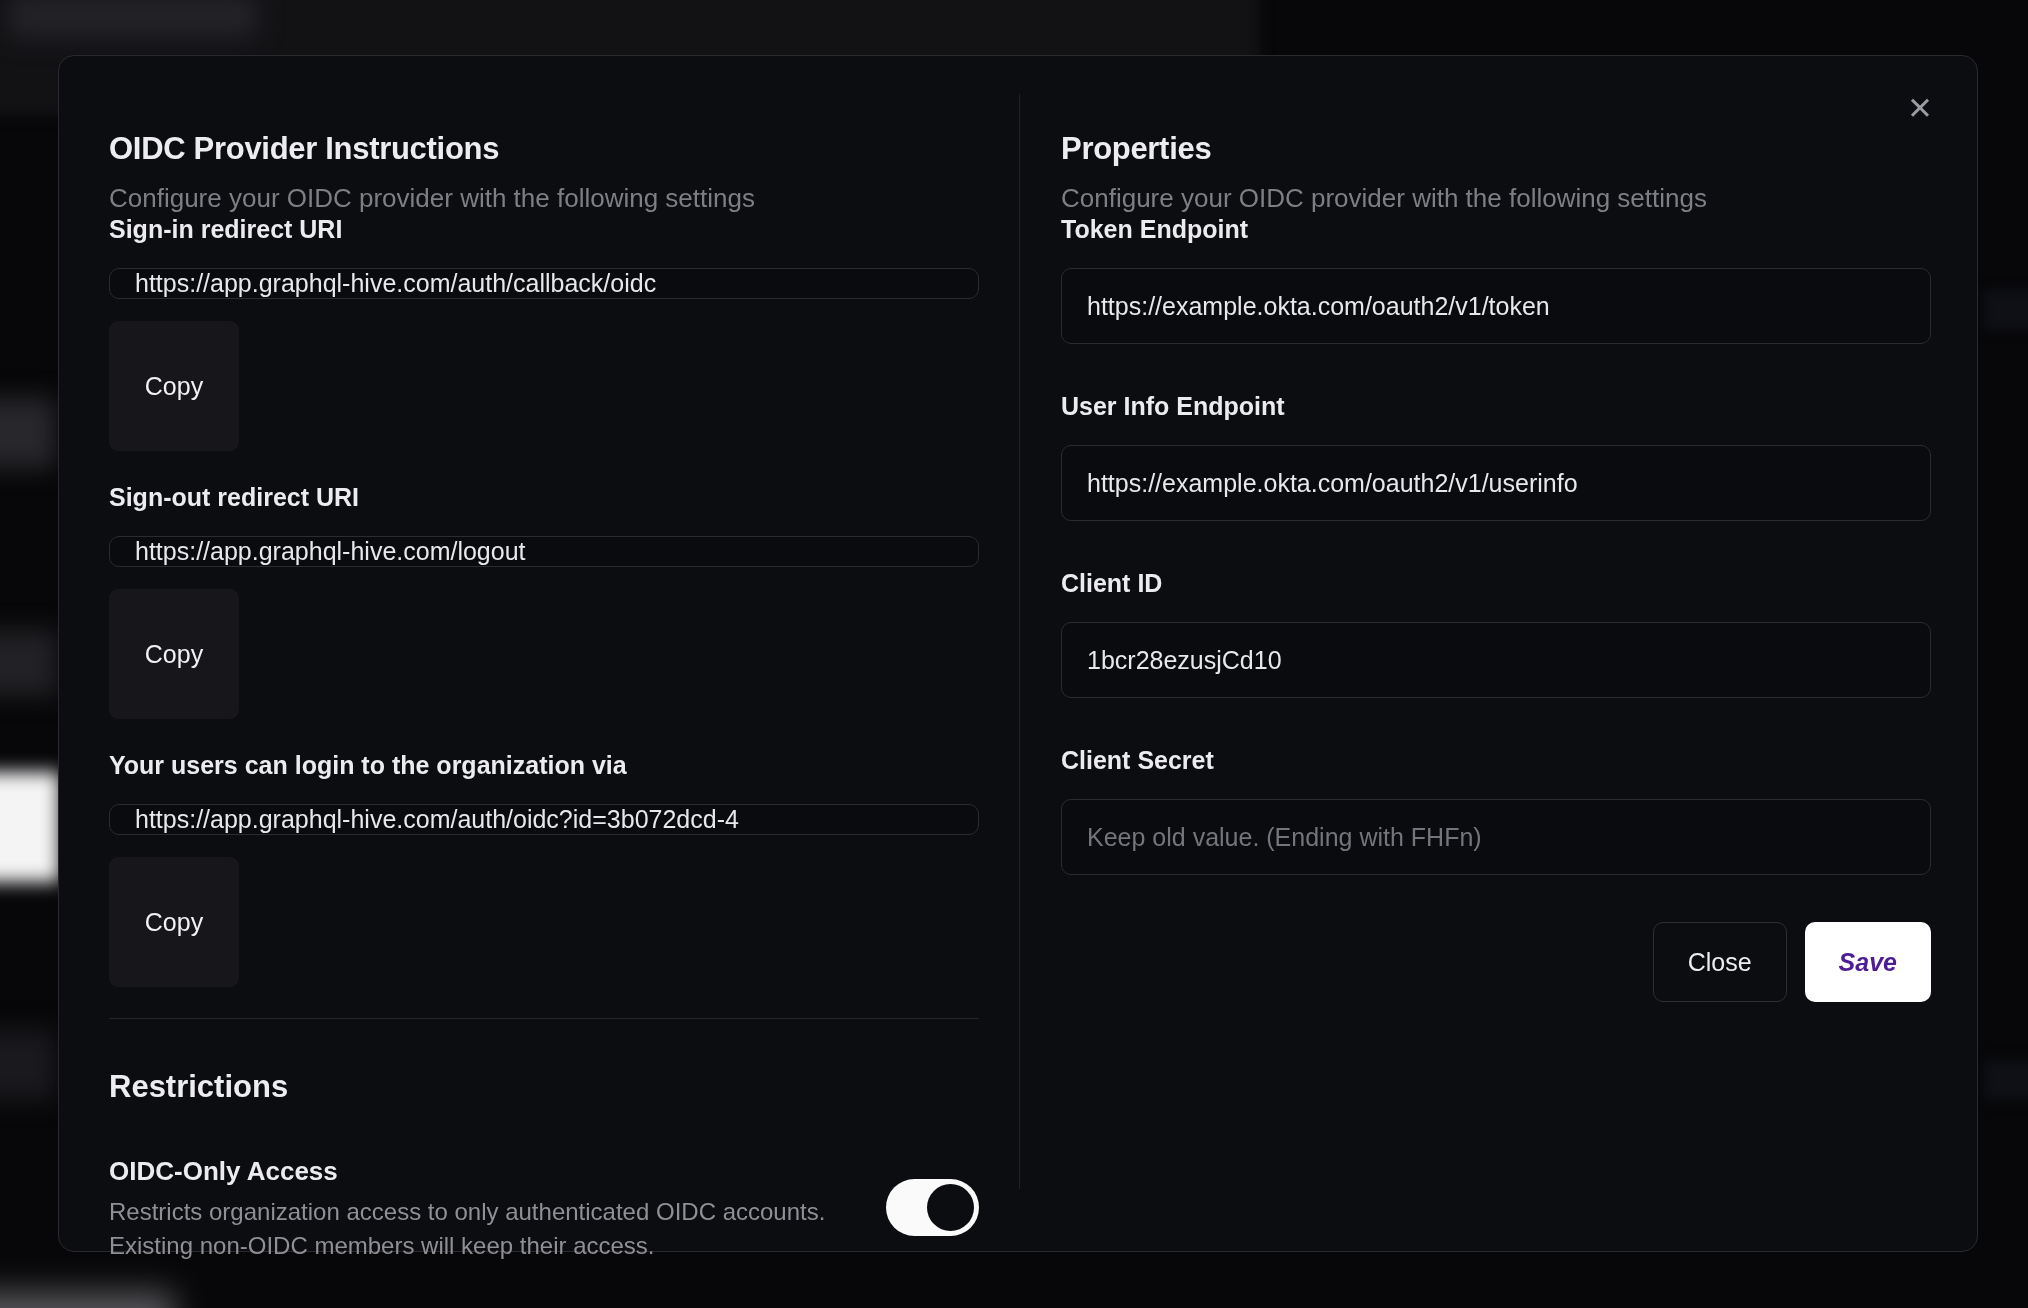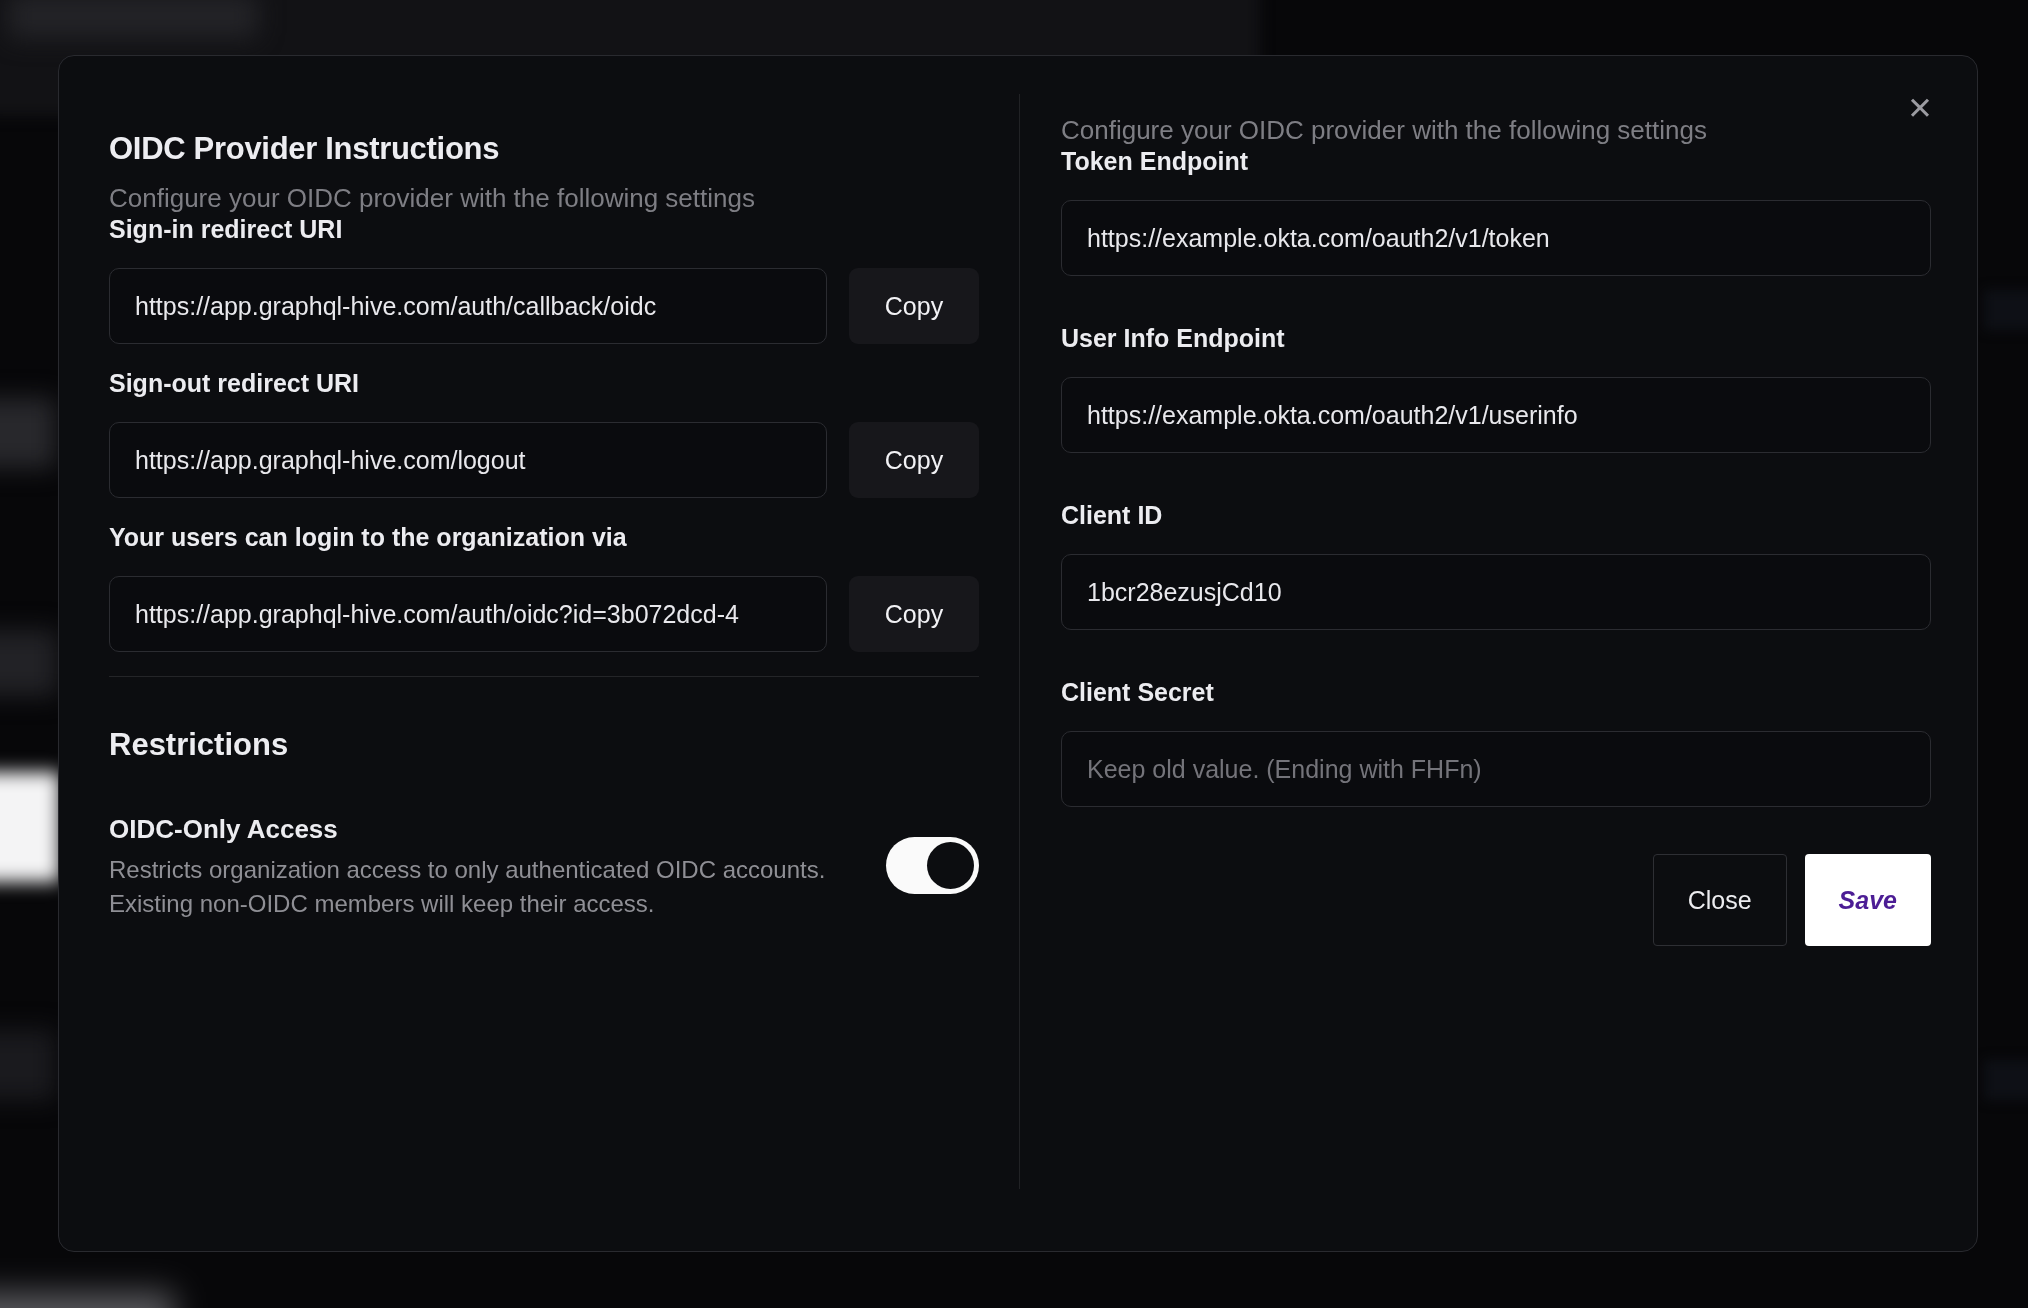--- a/index.html
+++ b/index.html
@@ -59,21 +59,21 @@
   }
   .text-input::placeholder { color:#74747a; opacity:1; }
 
   .copy-btn {
     width:130px; height:76px; flex:0 0 130px;
     background:#17171b; border:none; border-radius:9px;
     color:#f2f2f5; font-size:25px; font-weight:500; font-family:inherit;
     cursor:pointer;
   }
 
-  .col-left .input-row { margin-bottom:24px; }
+  .col-left .input-row { margin-bottom:31px;flex-direction:column; }
   .col-right .field { margin-bottom:47px; }
 
   .hdivider { border:none; height:1px; background:rgba(255,255,255,.10); margin:9px 0 0 0; }
 
   .restrictions-title { font-size:31px; line-height:38px; font-weight:700; color:#ededf1; margin-top:49px; }
 
   .toggle-row { display:flex; align-items:flex-start; justify-content:space-between; margin-top:49px; }
   .toggle-label { font-size:26px; line-height:32px; font-weight:700; color:#ececf0; margin-bottom:8px; }
   .toggle-desc { font-size:24px; line-height:34px; color:#8f8f95; }
 
@@ -81,21 +81,21 @@
     position:relative; width:93px; height:57px; flex:0 0 93px;
     margin-top:24px;
     background:#fafafa; border:none; border-radius:29px; cursor:pointer;
   }
   .switch .knob {
     position:absolute; top:5px; right:5px; width:47px; height:47px;
     background:#0c0d10; border-radius:50%;
   }
 
   .actions { display:flex; justify-content:flex-end; gap:18px; margin-top:32px; }
-  .btn { height:92px; border-radius:4px; font-size:25px; font-family:inherit; cursor:pointer; padding:0 34px; }
+  .btn { height:80px; border-radius:10px; font-size:25px; font-family:inherit; cursor:pointer; padding:0 34px; }
   .btn-close { background:transparent; border:1px solid #2e2f34; color:#ededf0; font-weight:500; }
   .btn-save  { background:#ffffff; border:none; color:#4c1d95; font-weight:600;font-style:italic; }
 </style>
 </head>
 <body>
 
 <div class="bg-blob bg-topbar"></div>
 <div class="bg-blob bg-logo"></div>
 <div class="bg-blob bg-blob-a"></div>
 <div class="bg-blob bg-blob-b"></div>
@@ -143,20 +143,21 @@
           <div>Existing non-OIDC members will keep their access.</div>
         </div>
       </div>
       <button class="switch" role="switch" aria-checked="true">
         <span class="knob"></span>
       </button>
     </div>
   </div>
 
   <div class="col col-right">
+    <h1 class="section-title">Properties</h1>
     <div class="section-subtitle">Configure your OIDC provider with the following settings</div>
 
     <div class="field">
       <div class="field-label">Token Endpoint</div>
       <div class="input-row">
         <input class="text-input" type="text" value="https://example.okta.com/oauth2/v1/token" style="">
       </div>
     </div>
 
     <div class="field">

